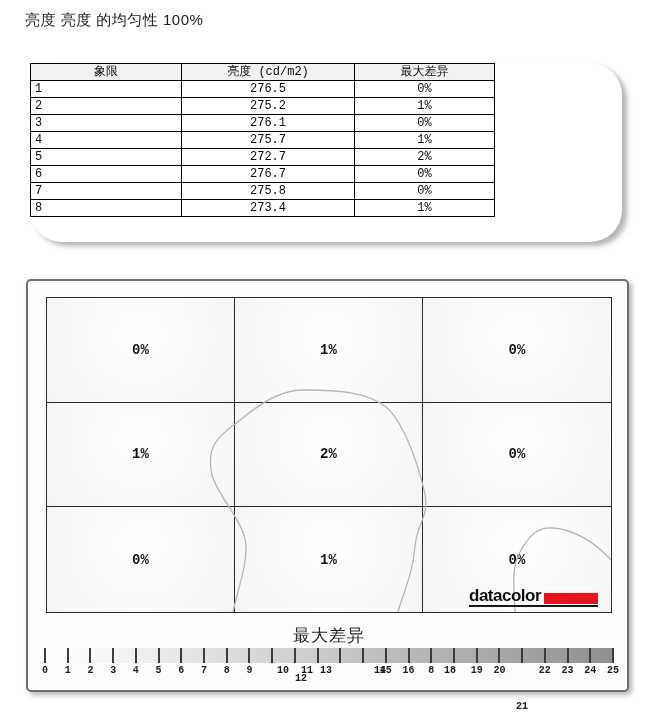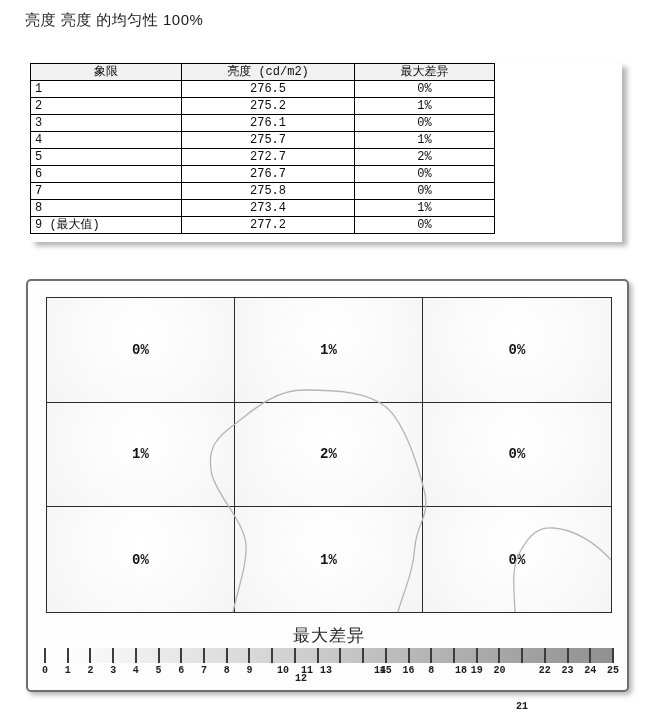--- a/index.html
+++ b/index.html
@@ -9,21 +9,21 @@
     overflow:hidden;
   }
   
   .page-title{
     position:absolute;left:25px;top:11px;font-size:15px;color:#1c1c1c;
     letter-spacing:0.5px;
   }
   
   .table-panel{
     position:absolute;left:30px;top:63px;width:592px;height:179px;
-    background:#ffffff;box-shadow:5px 4px 5px rgba(90,90,90,0.45);
+    background:#ffffff;box-shadow:5px 4px 5px rgba(90,90,90,0.45);border-radius:32px;
   }
   table.uni{
     border-collapse:collapse;table-layout:fixed;width:464px;
     font-family:"Liberation Mono","DejaVu Sans Mono",monospace;
     font-size:12px;color:#0d0d0d;
   }
   table.uni th,table.uni td{
     border:1px solid #000;height:16px;padding:0 4px;line-height:16px;
     white-space:nowrap;overflow:hidden;
   }
@@ -132,25 +132,20 @@
         </tr>
         <tr>
           <td class="c0">7</td>
           <td class="c1">275.8</td>
           <td class="c2">0%</td>
         </tr>
         <tr>
           <td class="c0">8</td>
           <td class="c1">273.4</td>
           <td class="c2">1%</td>
-        </tr>
-        <tr>
-          <td class="c0">9 (最大值)</td>
-          <td class="c1">277.2</td>
-          <td class="c2">0%</td>
         </tr>
       </tbody>
   </table>
 </div>
 
 <div class="map-panel">
 
   <div class="map-grid">
       <div class="map-cell">0%</div>
       <div class="map-cell">1%</div>
@@ -174,20 +169,24 @@
         C359,126 373,171 379,197
         C383,221 371,226 369,249
         C367,277 357,296 352,315"></path>
       <path d="M469,315
         C468,291 465,270 474,255
         C483,238 492,230 507,231
         C527,232 549,245 565,263"></path>
     </g>
   </svg>
 
+  <div class="dc-logo">
+    <span class="dc-text">datacolor</span>
+    <span class="dc-bar" style="background: rgb(226, 21, 28);"></span>
+  </div>
 
   <div class="scale-label">最大差异</div>
   <div class="scale-bar">
       <div class="scale-tick" style="left: 0px;"></div>
       <div class="scale-tick" style="left: 22.72px;"></div>
       <div class="scale-tick" style="left: 45.44px;"></div>
       <div class="scale-tick" style="left: 68.16px;"></div>
       <div class="scale-tick" style="left: 90.88px;"></div>
       <div class="scale-tick" style="left: 113.6px;"></div>
       <div class="scale-tick" style="left: 136.32px;"></div>
@@ -223,21 +222,21 @@
       <span class="scale-num" style="left: 182.76px;">8</span>
       <span class="scale-num" style="left: 205.48px;">9</span>
       <span class="scale-num" style="left: 239px;">10</span>
       <span class="scale-num" style="left: 263px;">11</span>
       <span class="scale-num" style="left: 257px; margin-top: 8px;">12</span>
       <span class="scale-num" style="left: 282px;">13</span>
       <span class="scale-num" style="left: 336px; text-align: right;">14</span>
       <span class="scale-num" style="left: 341.8px;">15</span>
       <span class="scale-num" style="left: 364.52px;">16</span>
       <span class="scale-num" style="left: 387.24px;">8</span>
-      <span class="scale-num" style="left: 417px;">18</span>
+      <span class="scale-num" style="left: 406px;">18</span>
       <span class="scale-num" style="left: 432.68px;">19</span>
       <span class="scale-num" style="left: 455.4px;">20</span>
       <span class="scale-num" style="left: 478.12px; margin-top: 36px;">21</span>
       <span class="scale-num" style="left: 500.84px;">22</span>
       <span class="scale-num" style="left: 523.56px;">23</span>
       <span class="scale-num" style="left: 546.28px;">24</span>
       <span class="scale-num" style="left: 569px;">25</span>
     </div>
 </div>
 

